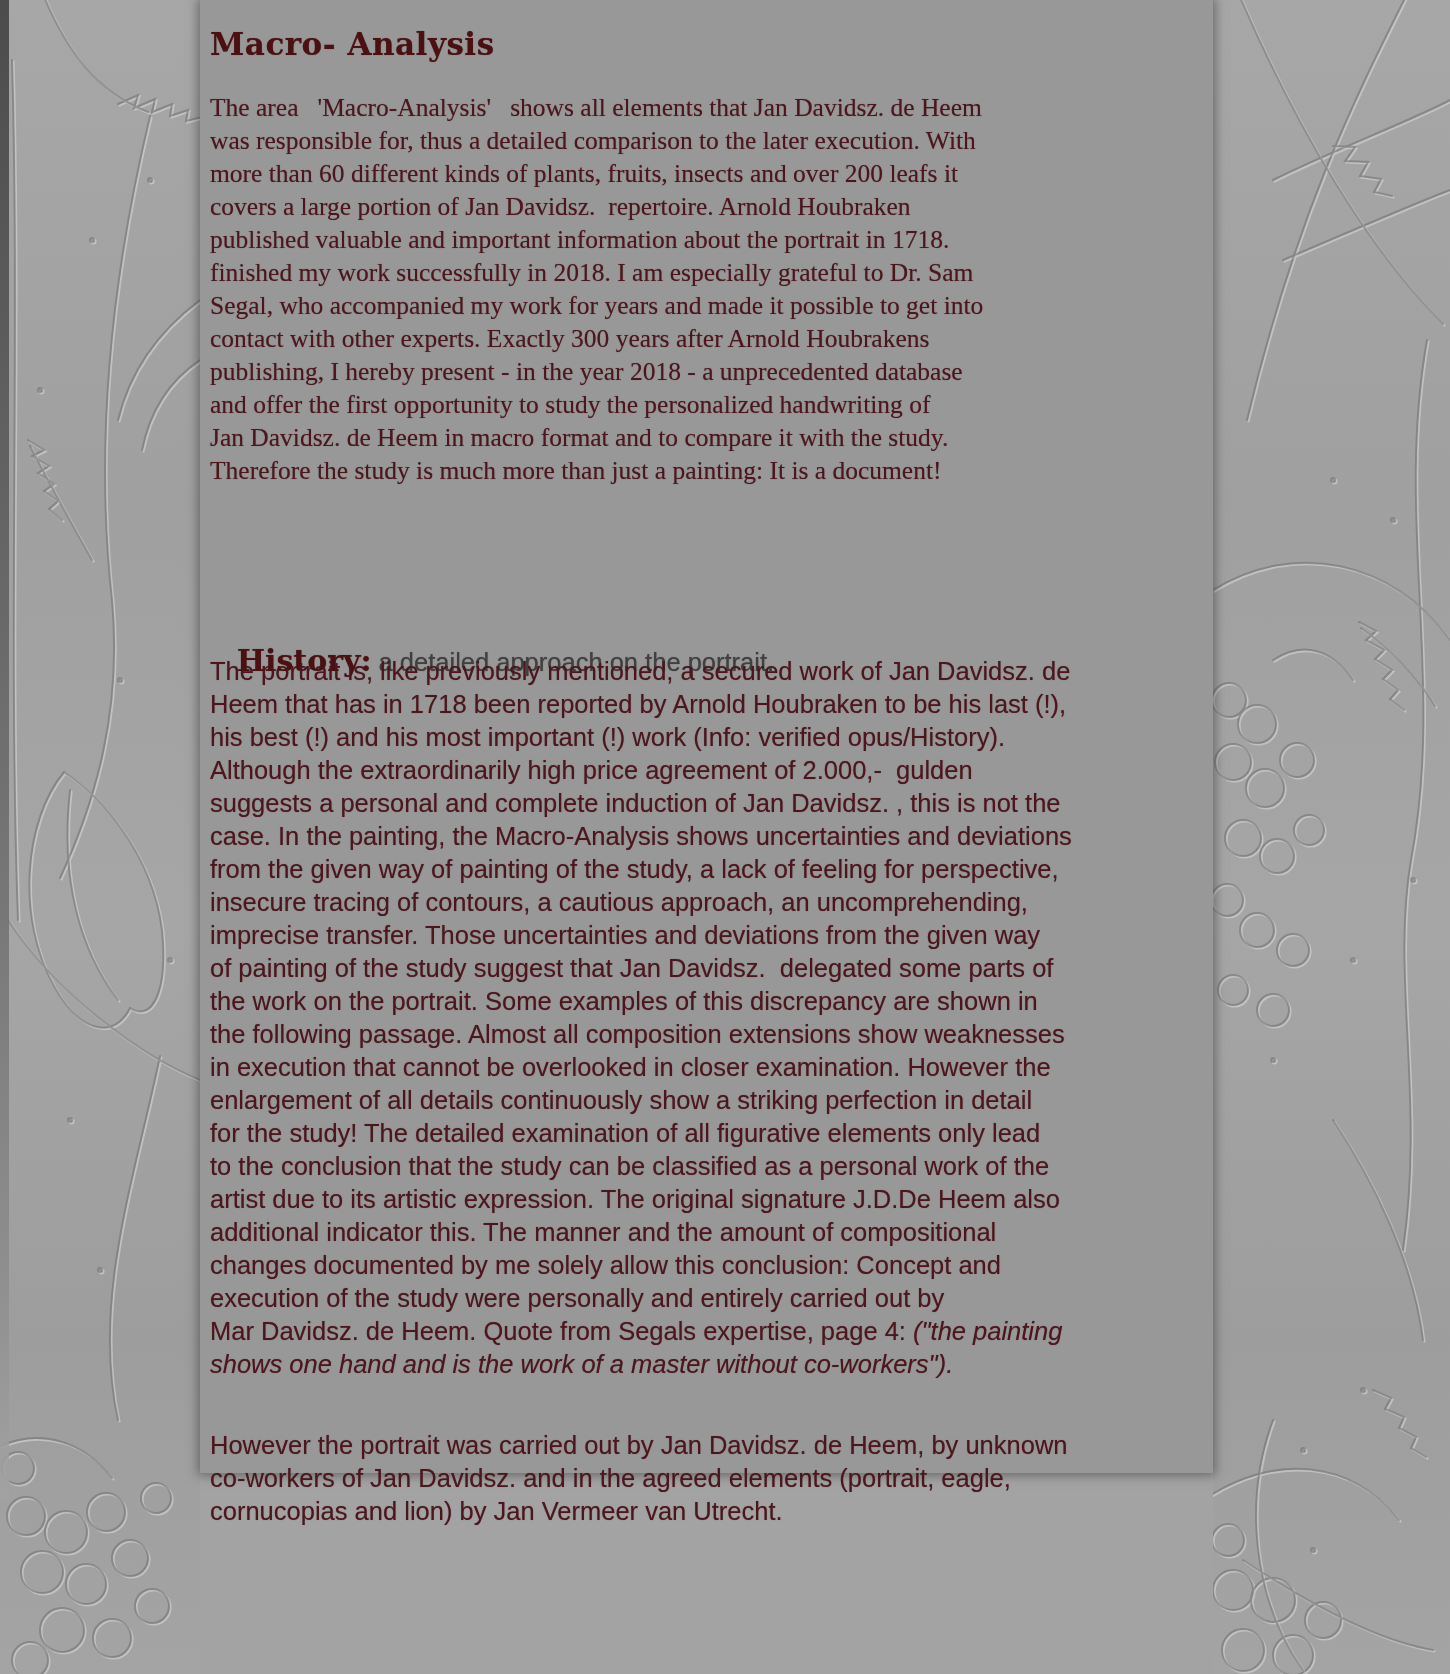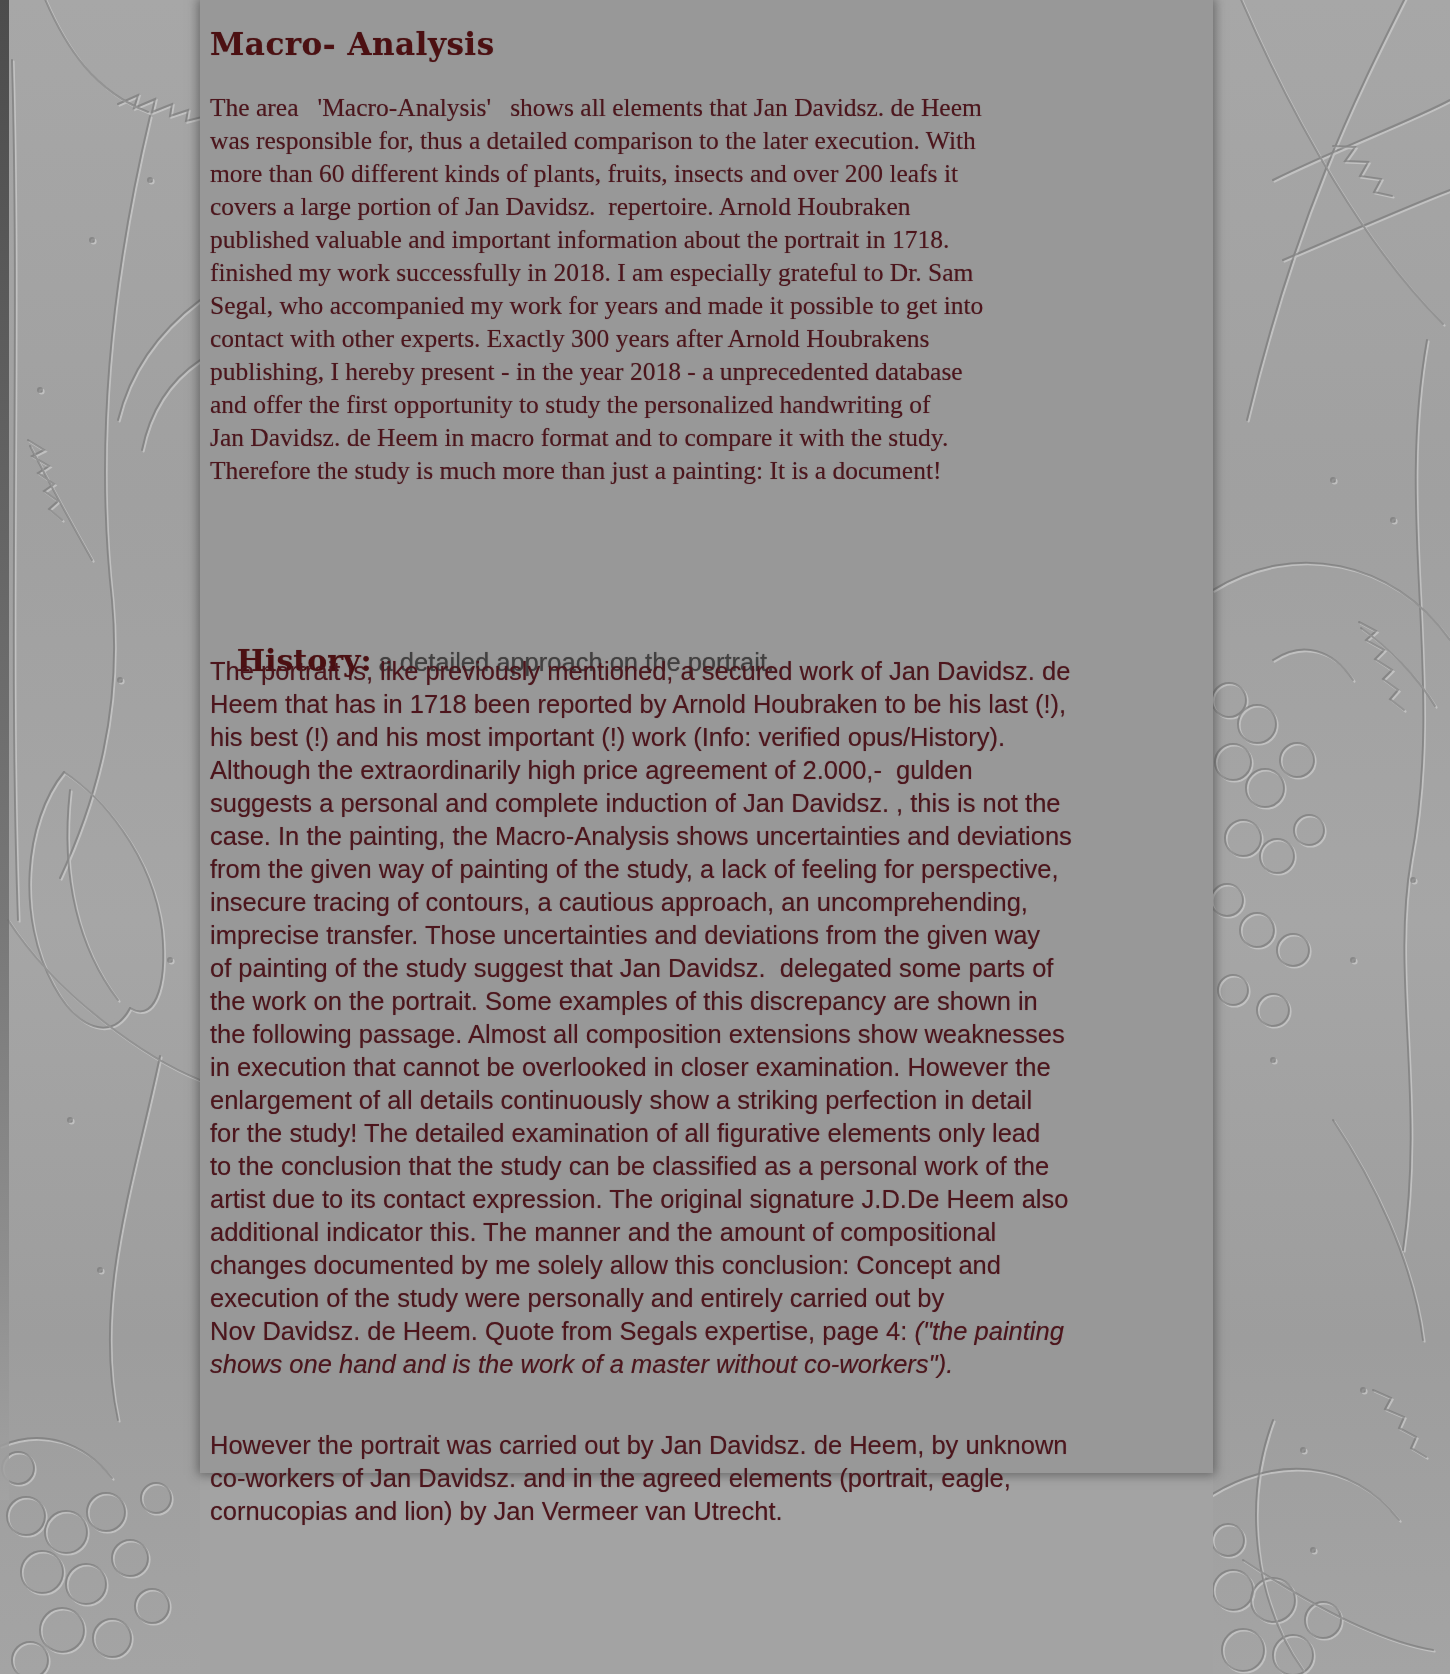--- a/index.html
+++ b/index.html
@@ -293,25 +293,25 @@
         <div class="tline">from the given way of painting of the study, a lack of feeling for perspective,</div>
         <div class="tline">insecure tracing of contours, a cautious approach, an uncomprehending,</div>
         <div class="tline">imprecise transfer. Those uncertainties and deviations from the given way</div>
         <div class="tline">of painting of the study suggest that Jan Davidsz.  delegated some parts of</div>
         <div class="tline">the work on the portrait. Some examples of this discrepancy are shown in</div>
         <div class="tline">the following passage. Almost all composition extensions show weaknesses</div>
         <div class="tline">in execution that cannot be overlooked in closer examination. However the</div>
         <div class="tline">enlargement of all details continuously show a striking perfection in detail</div>
         <div class="tline">for the study! The detailed examination of all figurative elements only lead</div>
         <div class="tline">to the conclusion that the study can be classified as a personal work of the</div>
-        <div class="tline">artist due to its contact expression. The original signature J.D.De Heem also</div>
+        <div class="tline">artist due to its artistic expression. The original signature J.D.De Heem also</div>
         <div class="tline">additional indicator this. The manner and the amount of compositional</div>
         <div class="tline">changes documented by me solely allow this conclusion: Concept and</div>
         <div class="tline">execution of the study were personally and entirely carried out by</div>
-        <div class="tline"><span>Nov Davidsz. de Heem. Quote from Segals expertise, page 4: </span><span class="italic">("the painting</span></div>
+        <div class="tline"><span>Mar Davidsz. de Heem. Quote from Segals expertise, page 4: </span><span class="italic">("the painting</span></div>
         <div class="tline"><span class="italic">shows one hand and is the work of a master without co-workers").</span></div>
       </div>
 
     <div class="para para3">
         <div class="tline">However the portrait was carried out by Jan Davidsz. de Heem, by unknown</div>
         <div class="tline">co-workers of Jan Davidsz. and in the agreed elements (portrait, eagle,</div>
         <div class="tline">cornucopias and lion) by Jan Vermeer van Utrecht.</div>
       </div>
 
   </div>

